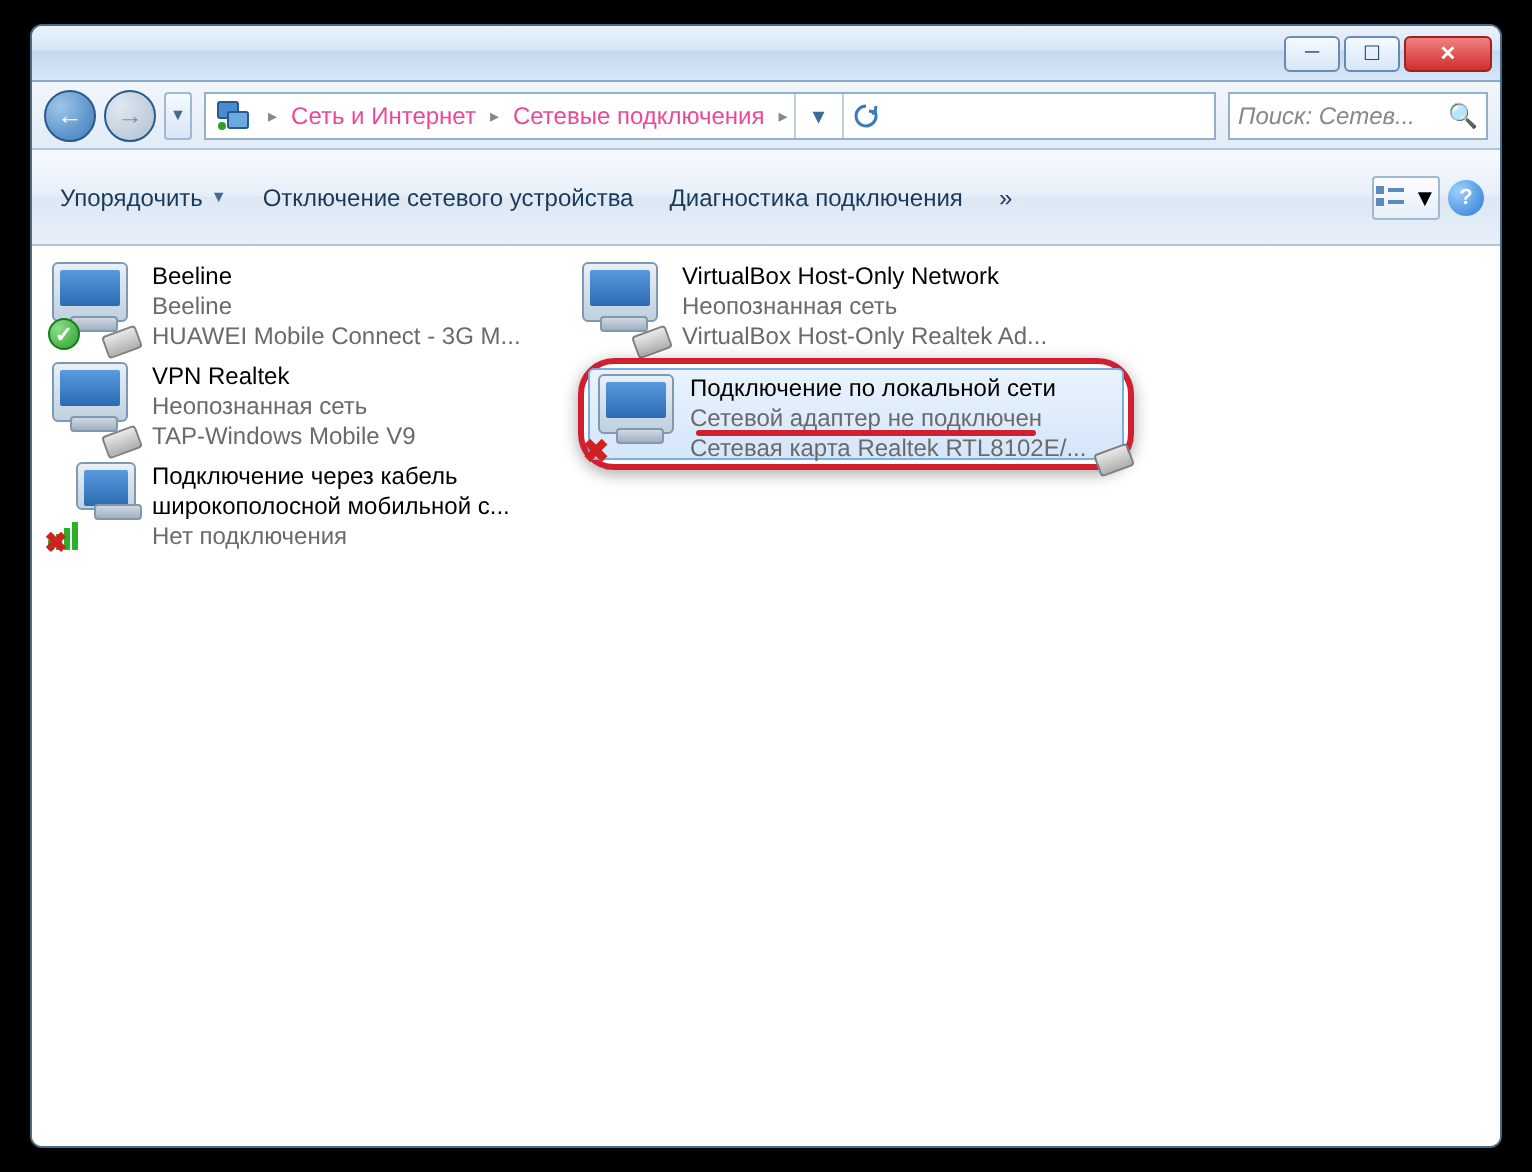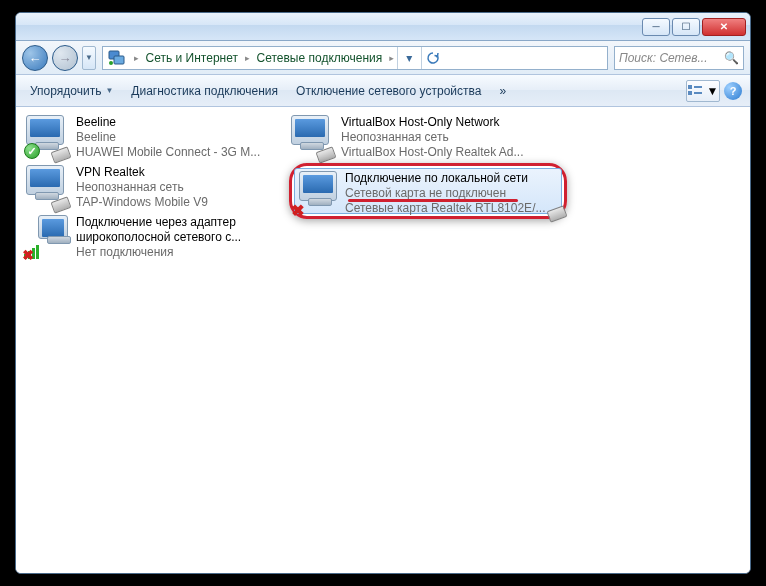--- a/index.html
+++ b/index.html
@@ -7,28 +7,28 @@
 .window { position: absolute; left: 15px; top: 12px; width: 736px; height: 562px; background: #fff; border: 1px solid #4a6a8a; border-radius: 6px; box-shadow: 0 3px 14px rgba(0,0,0,.4); overflow: hidden; }
 .titlebar { height: 28px; background: linear-gradient(#eaf2fb, #d6e6f7 45%, #c3d9f0 46%, #d6e6f7); border-bottom: 1px solid #8aa8c8; display: flex; justify-content: flex-end; align-items: center; padding-right: 4px; gap: 2px; }
 .winbtn { width: 28px; height: 18px; border: 1px solid #6a8ab0; border-radius: 3px; background: linear-gradient(#f5faff,#d6e6f7); display: flex; align-items: center; justify-content: center; font-size: 10px; color: #2a4a6a; }
 .winbtn.close { width: 44px; background: linear-gradient(#f08080,#d03030); border-color: #a02020; color: #fff; font-weight: bold; }
 .navbar { height: 34px; background: linear-gradient(#f2f6fb,#e1ecf7); border-bottom: 1px solid #b0c4de; display: flex; align-items: center; padding: 0 6px; gap: 4px; }
 .navbtn { width: 26px; height: 26px; border-radius: 50%; background: radial-gradient(circle at 30% 30%, #9ec5e8, #3a7abd); border: 1px solid #2a5a8a; display: flex; align-items: center; justify-content: center; color: #fff; font-size: 13px; }
 .navbtn.disabled { background: radial-gradient(circle at 30% 30%, #e0e8f0,#b0c0d0); color: #889; }
 .chev { width: 14px; height: 24px; background: linear-gradient(#f5faff,#d6e6f7); border: 1px solid #a0b8d0; border-radius: 2px; display: flex; align-items: center; justify-content: center; font-size: 8px; color: #4a6a8a; }
 .addrbar { flex: 1; height: 24px; background: #fff; border: 1px solid #94b0cc; display: flex; align-items: center; margin: 0 2px; }
 .addrbar .icon { width: 20px; height: 20px; margin: 0 4px; display: flex; align-items: center; justify-content: center; }
-.addrbar .crumb { padding: 0 4px; color: #14532d; }
+.addrbar .crumb { padding: 0 4px; color: #ec4899; }
 .addrbar .arrow { color: #888; padding: 0 3px; font-size: 9px; }
 .addrend { width: 48px; display: flex; border-left: 1px solid #c0d0e0; height: 100%; }
 .addrend div { flex: 1; display: flex; align-items: center; justify-content: center; color: #3a6a9a; }
 .addrend div:first-child { border-right: 1px solid #c0d0e0; }
 .searchbox { width: 130px; height: 24px; background: #fff; border: 1px solid #94b0cc; display: flex; align-items: center; padding: 0 4px; color: #888; font-style: italic; gap: 10px; }
 .searchbox .sicon { margin-left: auto; color: #4a7aba; font-style: normal; }
-.toolbar { height: 32px; background: linear-gradient(#f7fbff,#e6eef8 49%,#dde8f4 50%,#e6eef8); border-bottom: 1px solid #b0c4de; display: flex; align-items: center; padding: 0 8px; gap: 6px; }
+.toolbar { height: 48px; background: linear-gradient(#f7fbff,#e6eef8 49%,#dde8f4 50%,#e6eef8); border-bottom: 1px solid #b0c4de; display: flex; align-items: center; padding: 0 8px; gap: 6px; }
 .tbtn { padding: 4px 6px; color: #1a3a5a; display: flex; align-items: center; gap: 4px; border-radius: 3px; }
 .tbtn .dd { font-size: 8px; color: #4a6a8a; }
 .toolbar-right { margin-left: auto; display: flex; align-items: center; gap: 4px; }
 .viewbtn { width: 34px; height: 22px; border: 1px solid #a0b8d0; background: linear-gradient(#fdfdff,#e6eef8); border-radius: 2px; display: flex; align-items: center; justify-content: center; }
 .helpbtn { width: 18px; height: 18px; border-radius: 50%; background: radial-gradient(circle at 30% 30%,#9ed0ff,#2a7ad0); color: #fff; font-weight: bold; font-size: 11px; display: flex; align-items: center; justify-content: center; }
 .content { position: relative; height: 466px; background: #fff; padding: 6px; }
 .items { display: flex; flex-wrap: wrap; align-content: flex-start; }
 .item { width: 265px; height: 50px; display: flex; align-items: flex-start; padding: 2px 4px; gap: 8px; position: relative; }
 .item .iconwrap { width: 42px; height: 42px; position: relative; flex-shrink: 0; }
 .netmon { width: 38px; height: 30px; background: linear-gradient(#e8f0f8,#c0d0e0); border: 1px solid #8098b0; border-radius: 3px; position: relative; }
@@ -91,22 +91,22 @@
       <span>Поиск: Сетев...</span>
       <span class="sicon">🔍</span>
     </div>
   </div>
 
   <div class="toolbar">
     <div class="tbtn">
       <span>Упорядочить</span>
         <span class="dd">▼</span>
     </div>
+    <div class="tbtn">Отключение сетевого устройства</div>
     <div class="tbtn">Диагностика подключения</div>
-    <div class="tbtn">Отключение сетевого устройства</div>
     <div class="tbtn">»</div>
     <div class="toolbar-right">
       <div class="viewbtn">
         <svg width="16" height="12" viewBox="0 0 16 12">
             <rect x="0" y="0" width="4" height="4" fill="#5a8ac0"></rect>
             <rect x="0" y="6" width="4" height="4" fill="#5a8ac0"></rect>
             <rect x="6" y="1" width="8" height="2" fill="#5a8ac0"></rect>
             <rect x="6" y="7" width="8" height="2" fill="#5a8ac0"></rect>
           </svg>
         <span class="dd" style="margin-left:3px">▼</span>
@@ -170,39 +170,39 @@
               <span></span>
               <span></span>
               <span></span>
             </div>
           <div class="netmon" style="position:absolute;right:0;top:0;width:30px;height:24px">
               <div class="screen"></div>
             </div>
           <div class="overlay x2">✖</div>
         </div>
         <div class="txt">
-          <div class="l1" style="white-space:normal">Подключение через адаптер широкополосной сетевого с...</div>
+          <div class="l1" style="white-space:normal">Подключение через кабель широкополосной мобильной с...</div>
           <div class="l3">Нет подключения</div>
         </div>
       </div>
 
     </div>
 
     <div class="highlight" style="left:273px; top:56px;">
       <div class="hitem">
         <div class="iconwrap">
           <div class="netmon">
               <div class="screen"></div>
             </div>
             <div class="plug"></div>
           <div class="overlay x">✖</div>
         </div>
         <div class="txt">
           <div class="l1">Подключение по локальной сети</div>
-          <div class="l2">Сетевой карта не подключен</div>
-          <div class="l3">Сетевые карта Realtek RTL8102E/...</div>
+          <div class="l2">Сетевой адаптер не подключен</div>
+          <div class="l3">Сетевая карта Realtek RTL8102E/...</div>
         </div>
       </div>
     </div>
     <div class="underline" style="left:332px; top:92px; width:170px;"></div>
 
   </div>
 </div>
 
 </body></html>

